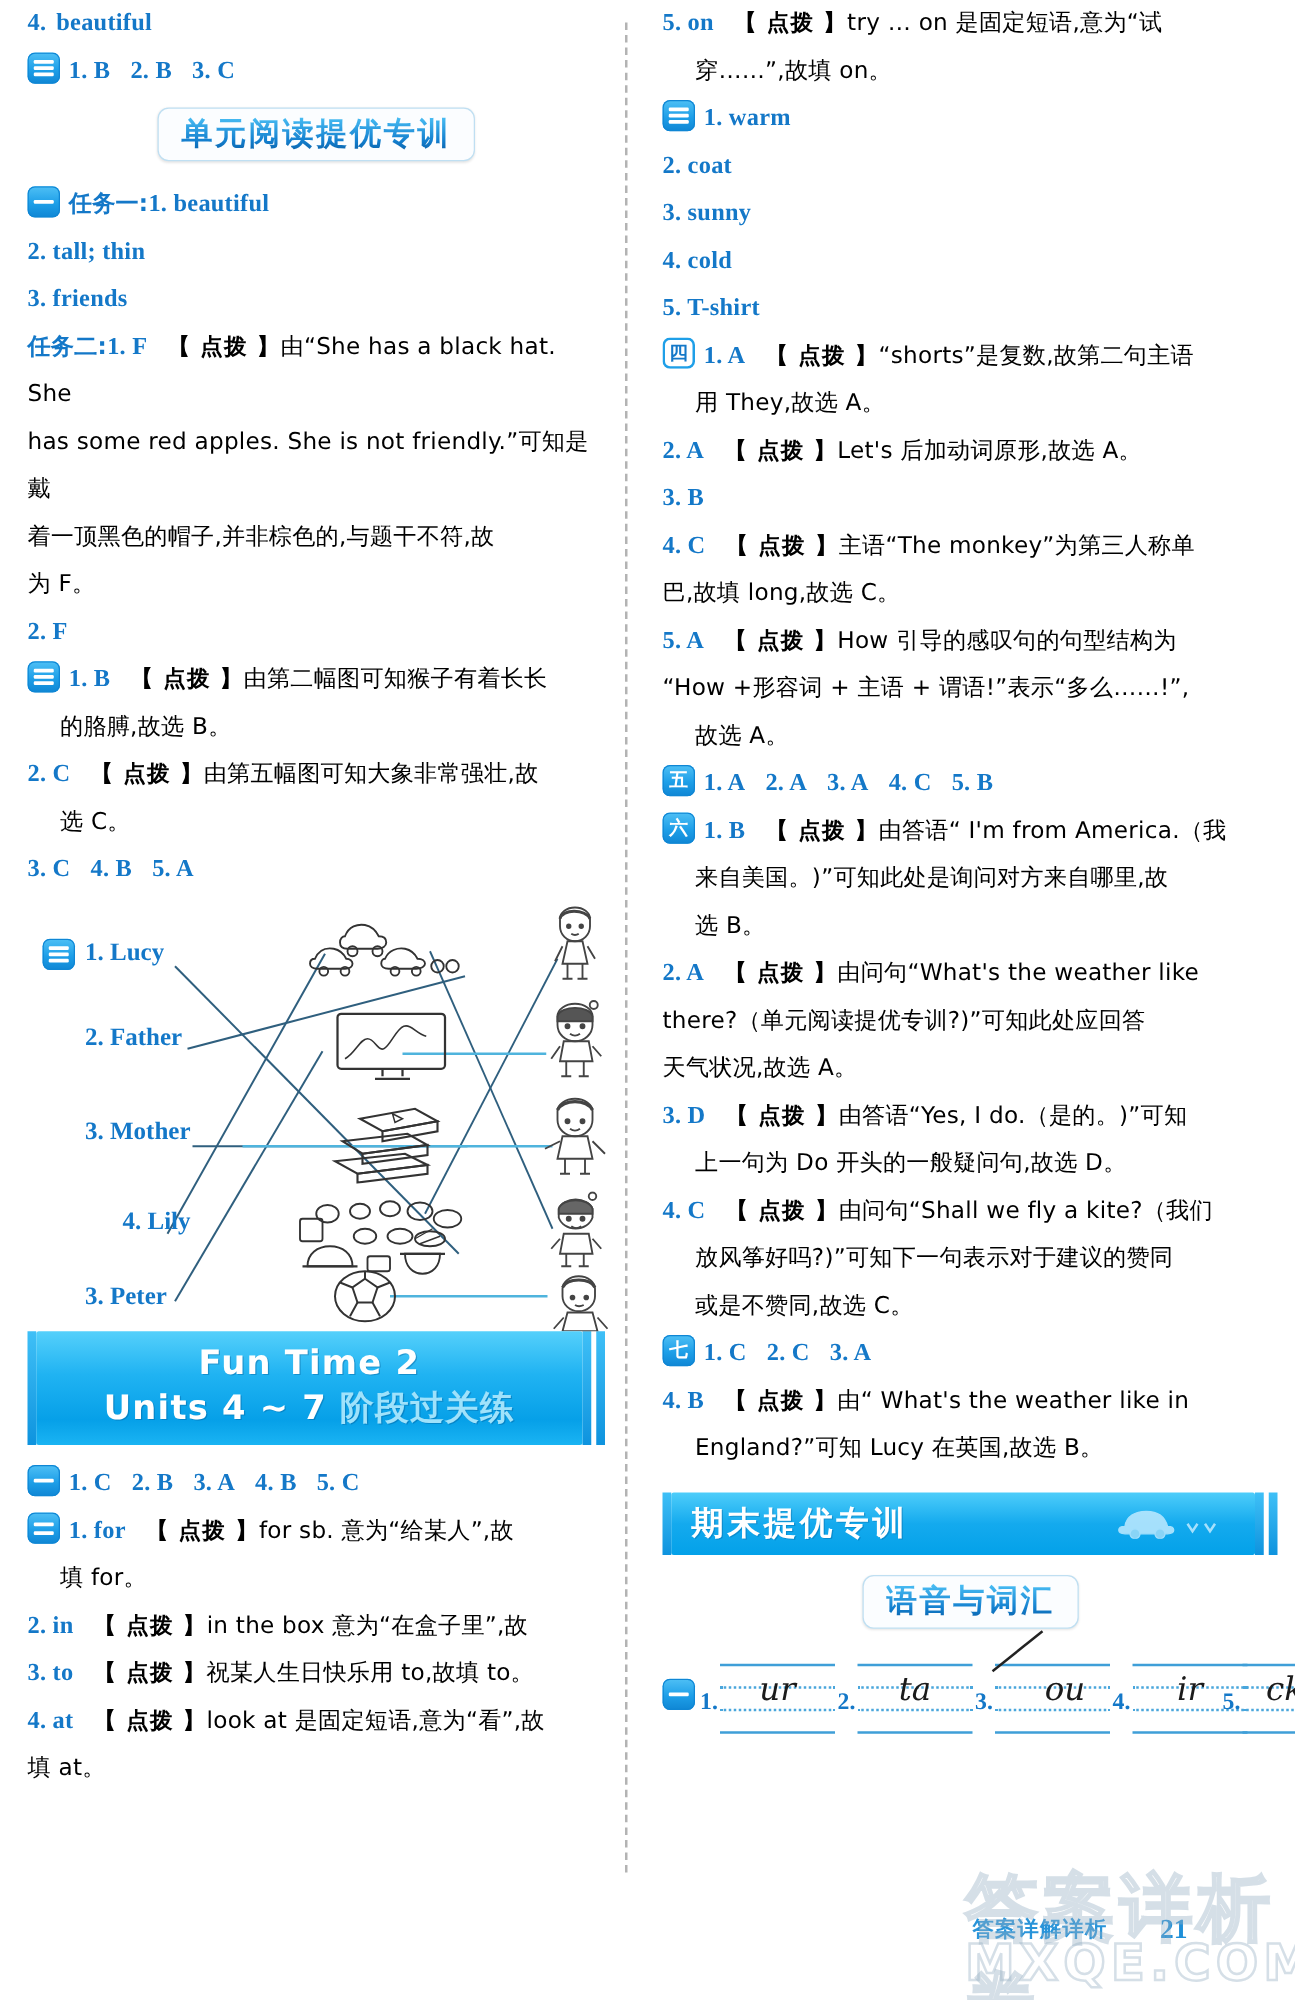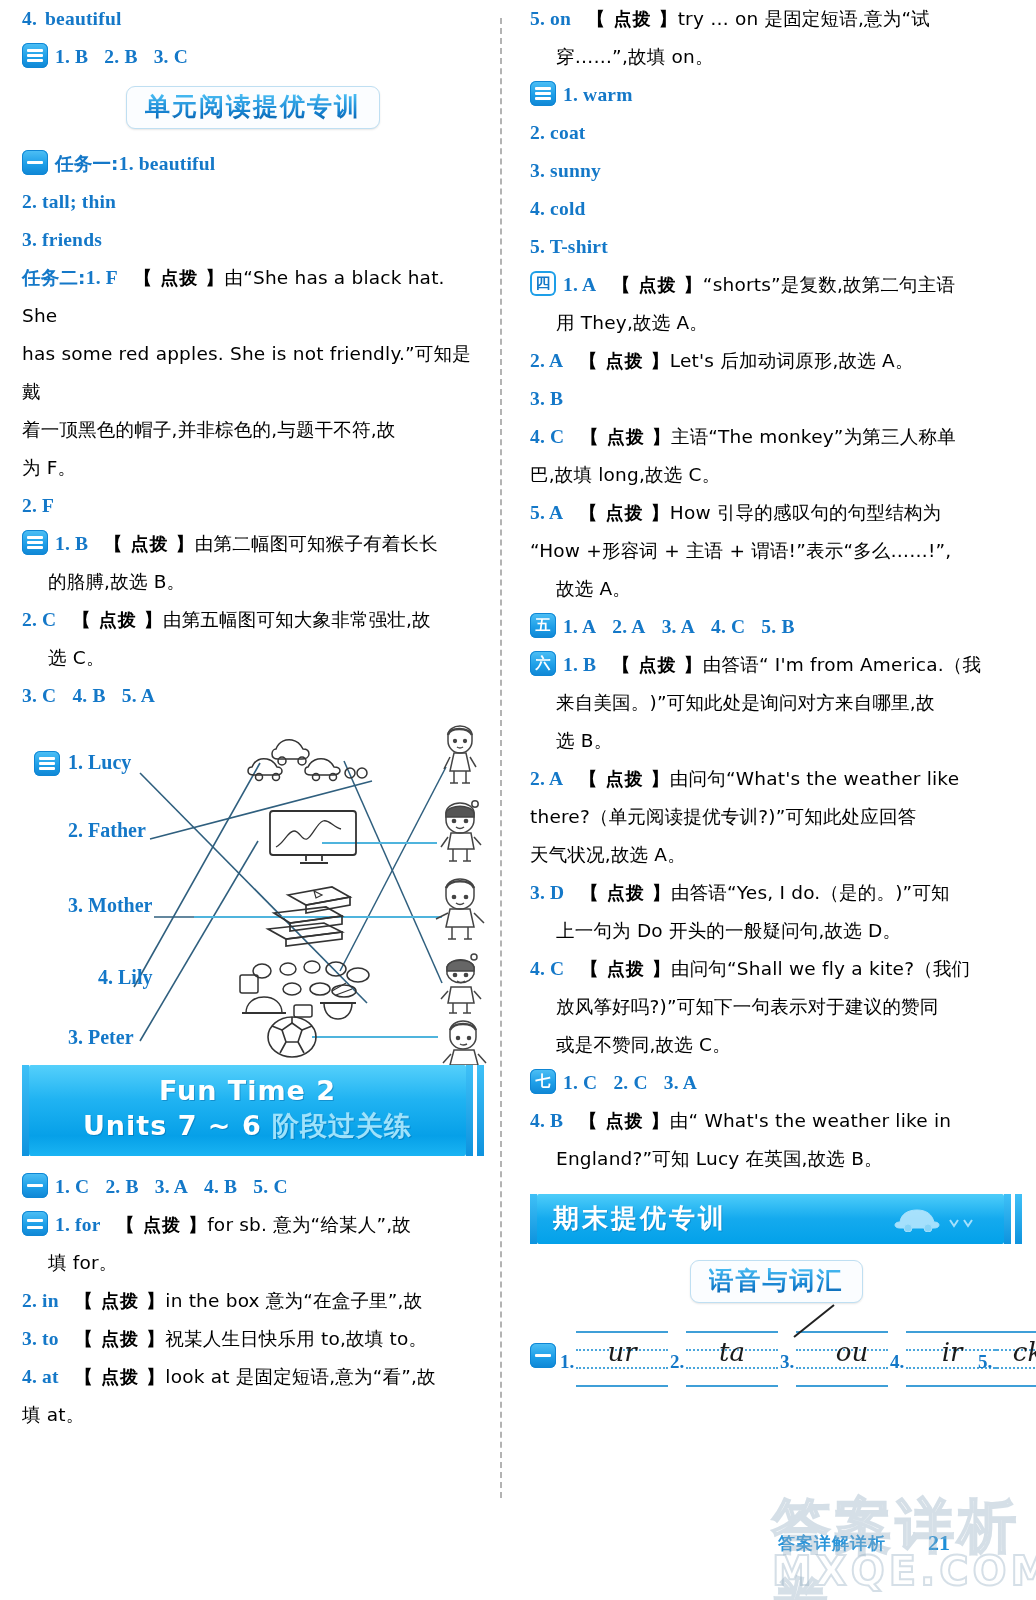--- a/index.html
+++ b/index.html
@@ -367,21 +367,21 @@
           </g>
         </svg>
       </div>
 
       <div class="banner-row">
         <span class="bar-l">
             <i></i>
           </span>
         <div class="banner">
           <div class="banner-l1">Fun Time 2</div>
-          <div class="banner-l2"><span>Units 7 ~ 6</span> <span class="dim">阶段过关练</span></div>
+          <div class="banner-l2"><span>Units 4 ~ 7</span> <span class="dim">阶段过关练</span></div>
         </div>
         <span class="bar-r">
             <i></i>
             <i></i>
           </span>
       </div>
 
       <div class="ln">
         <span class="badge bars1"><span>一</span></span><span class="ans">1. C</span><span class="sp"></span><span class="ans">2. B</span><span class="sp"></span><span class="ans">3. A</span><span class="sp"></span><span class="ans">4. B</span><span class="sp"></span><span class="ans">5. C</span>
       </div>

